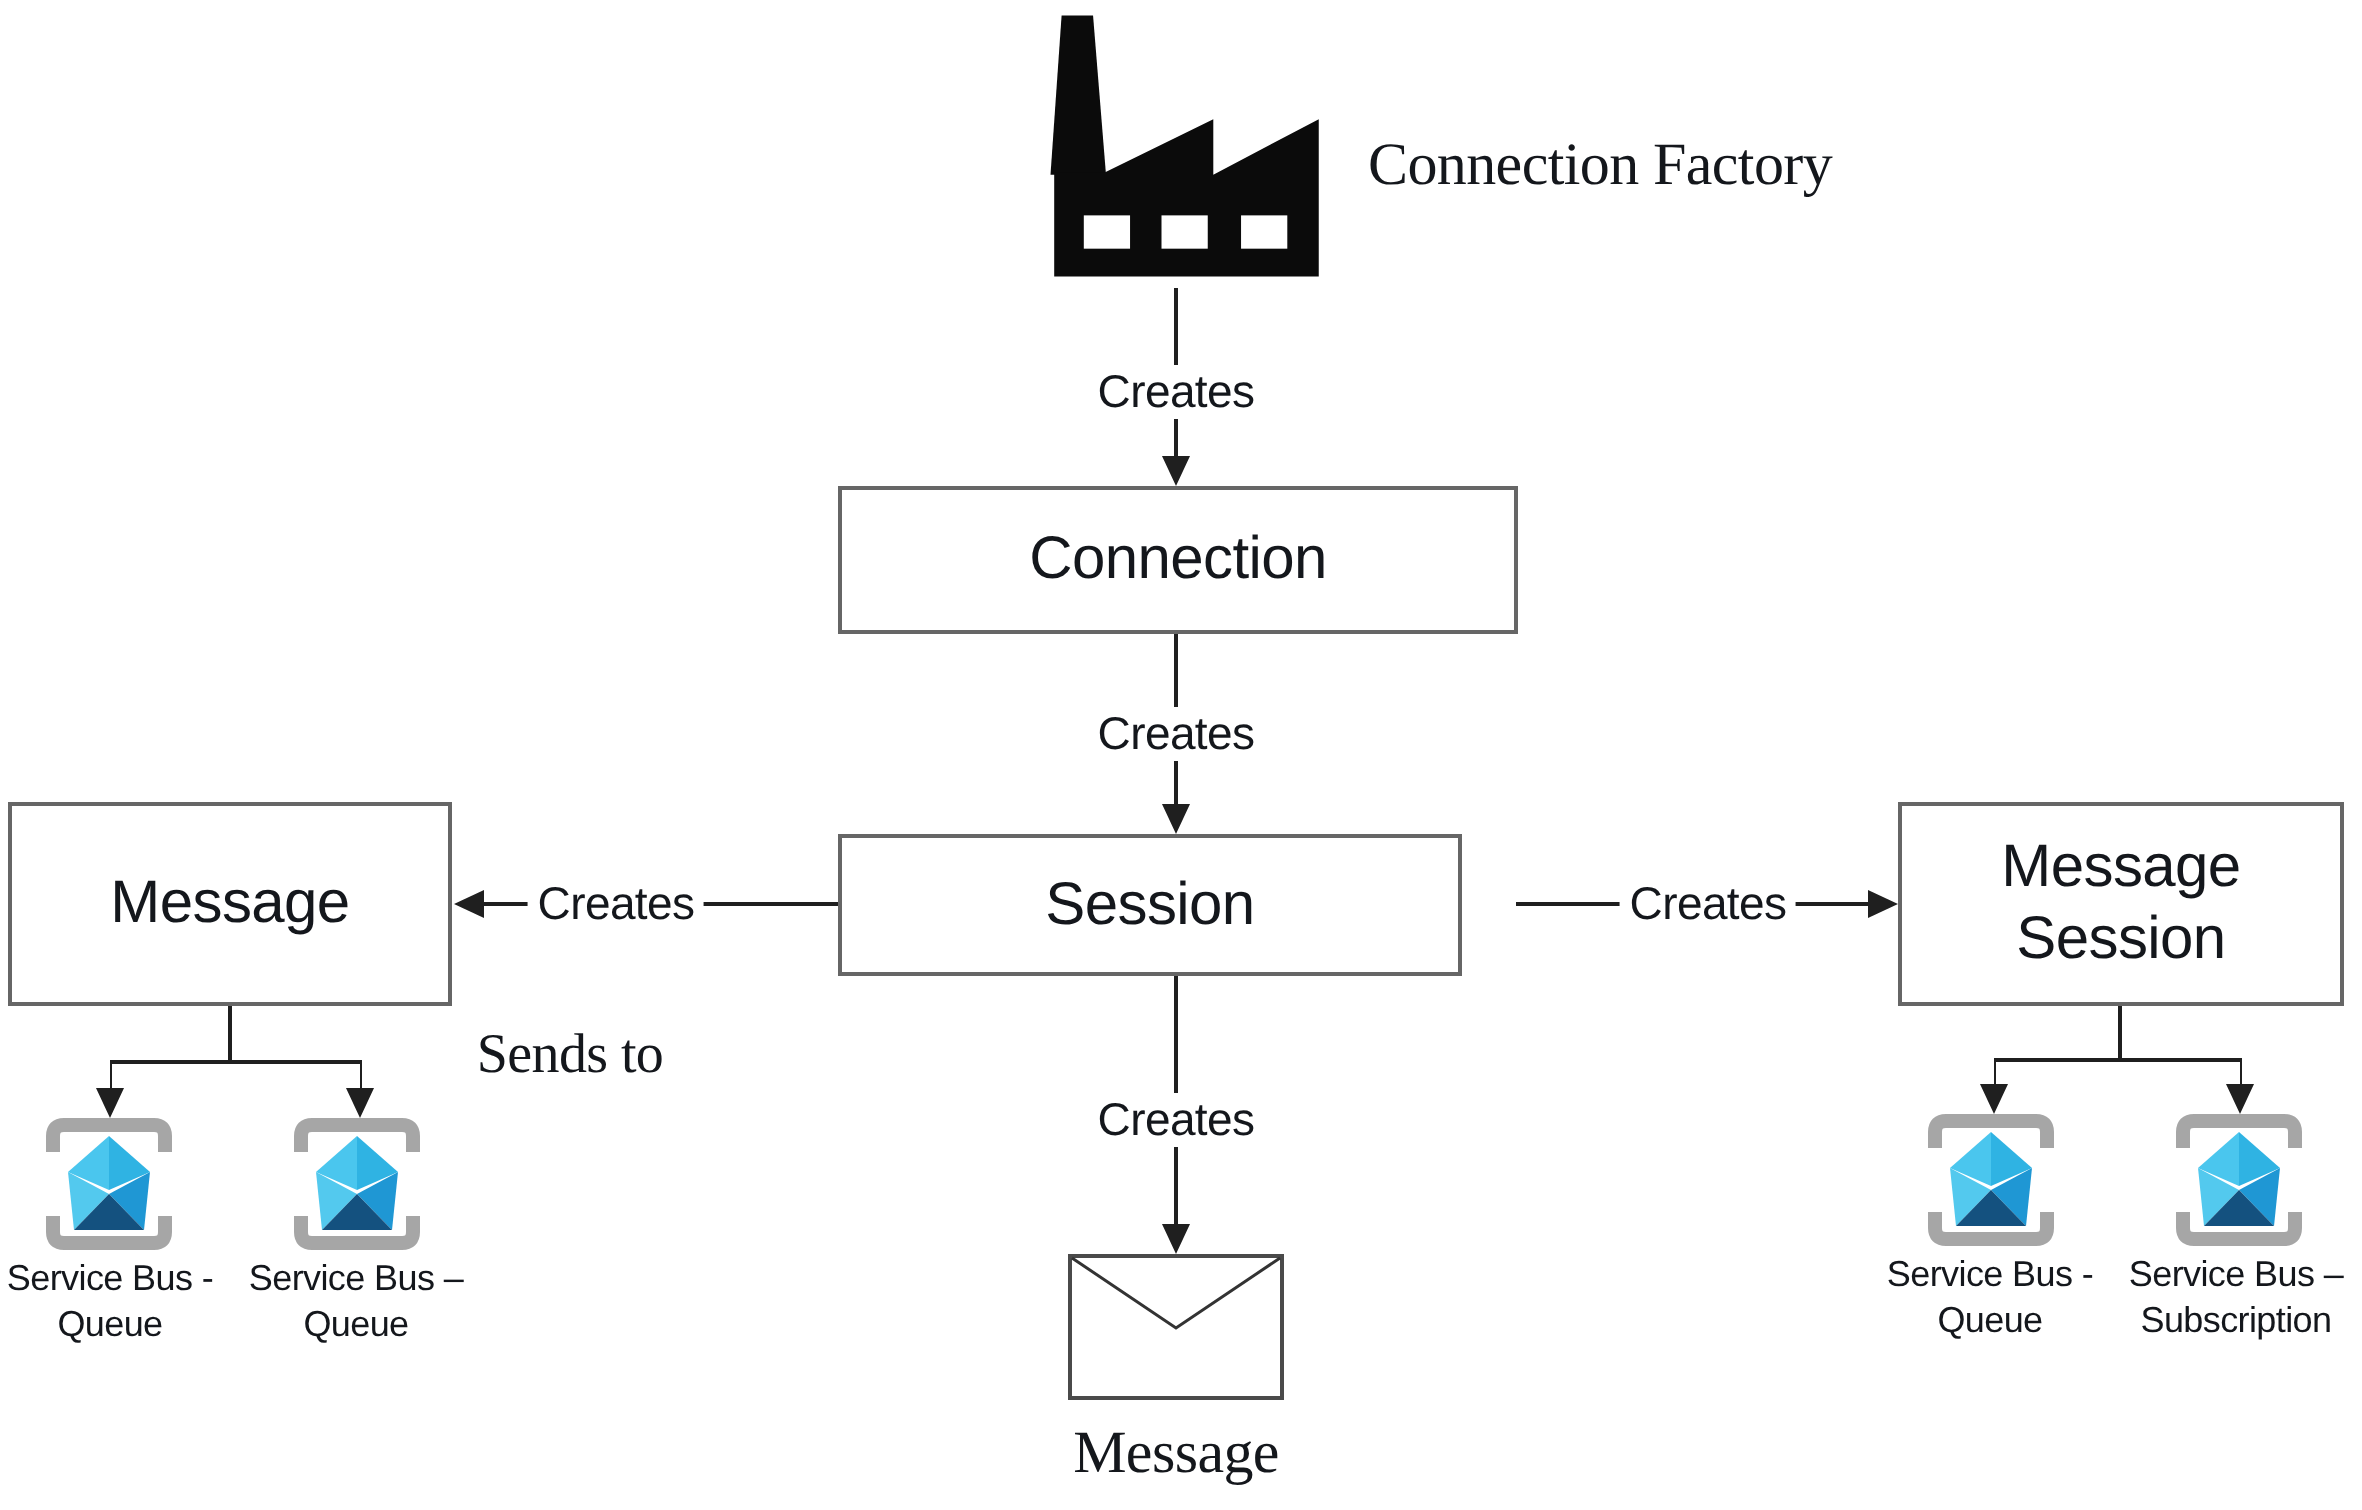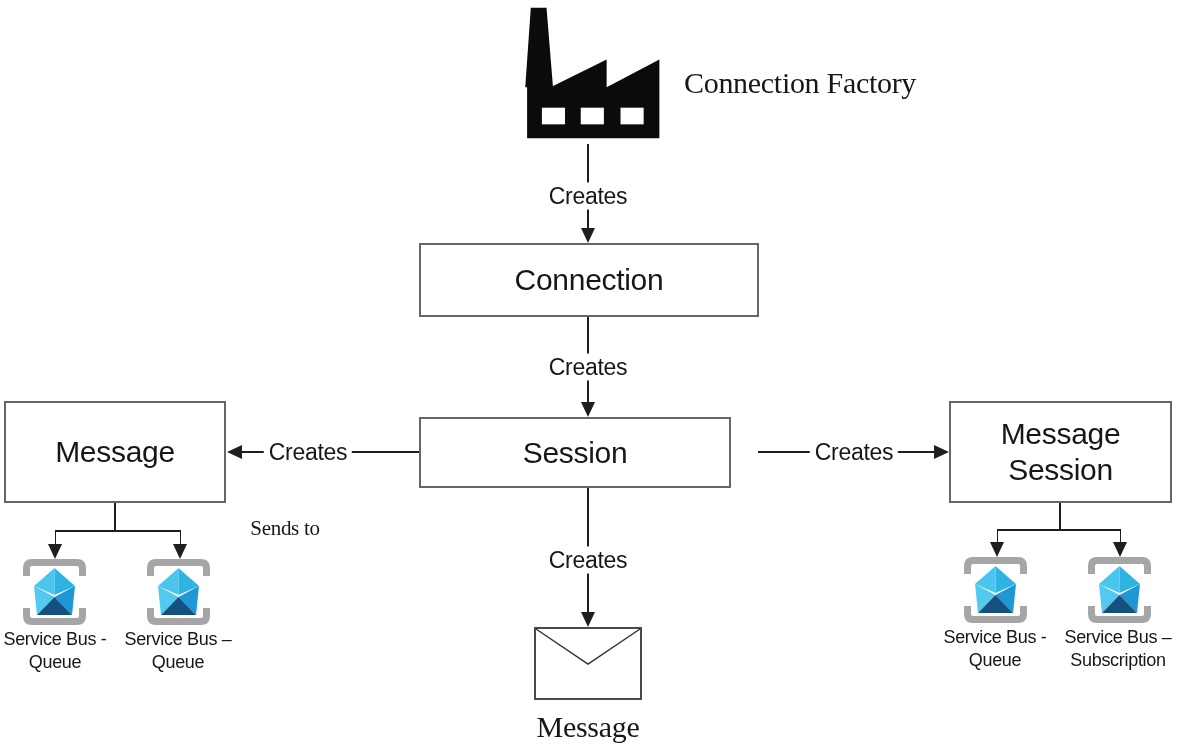--- a/index.html
+++ b/index.html
@@ -28,21 +28,21 @@
   .hline{position:absolute;height:1.5px;background:var(--color-line);}
   .arrow-down{position:absolute;width:0;height:0;border-left:7px solid transparent;border-right:7px solid transparent;border-top:15px solid var(--color-line);}
   .arrow-left{position:absolute;width:0;height:0;border-top:7px solid transparent;border-bottom:7px solid transparent;border-right:15px solid var(--color-line);}
   .arrow-right{position:absolute;width:0;height:0;border-top:7px solid transparent;border-bottom:7px solid transparent;border-left:15px solid var(--color-line);}
   .edge-label{
     position:absolute;transform:translate(-50%,-50%);background:#ffffff;
     font-size:23px;letter-spacing:-0.3px;padding:0 5px;white-space:nowrap;
   }
   .free-label{position:absolute;white-space:nowrap;font-family:Liberation Serif, serif;}
   .big-label{font-size:30px;letter-spacing:-0.3px;}
-  .mid-label{font-size:21px;letter-spacing:-0.3px;transform:translate(-50%,-50%);}
+  .mid-label{font-size:28px;letter-spacing:-0.3px;transform:translate(-50%,-50%);}
   .sb-label{
     position:absolute;transform:translateX(-50%);text-align:center;
     font-size:18px;letter-spacing:-0.3px;line-height:23px;white-space:nowrap;
   }
   .icon-svg{position:absolute;display:block;}
   .defs{position:absolute;width:0;height:0;overflow:hidden;}
 </style>
 </head>
 <body>
 

